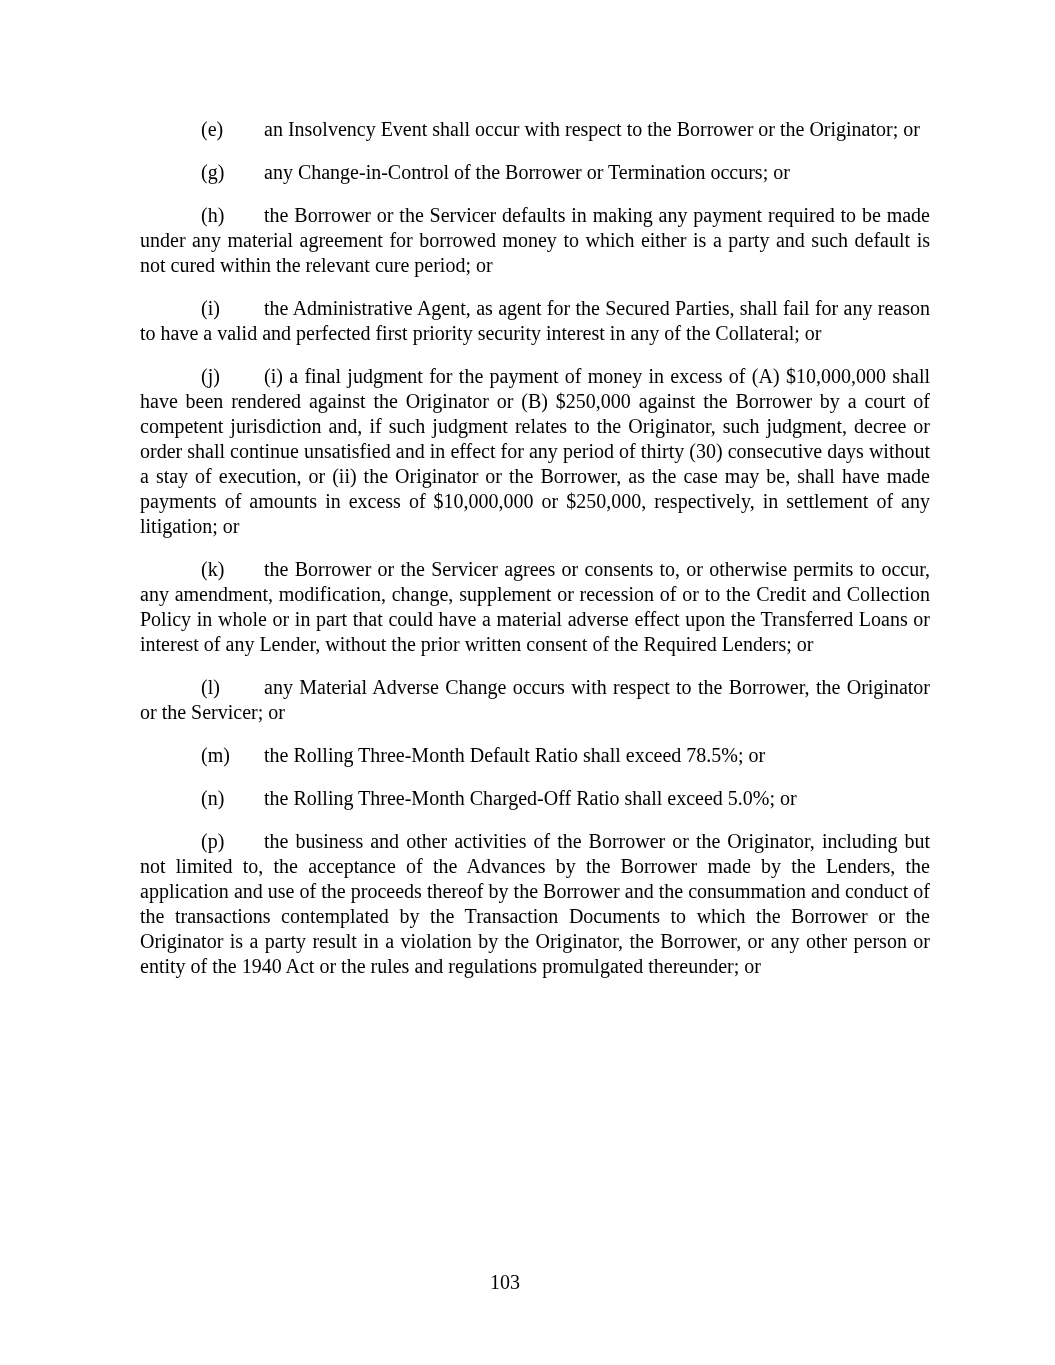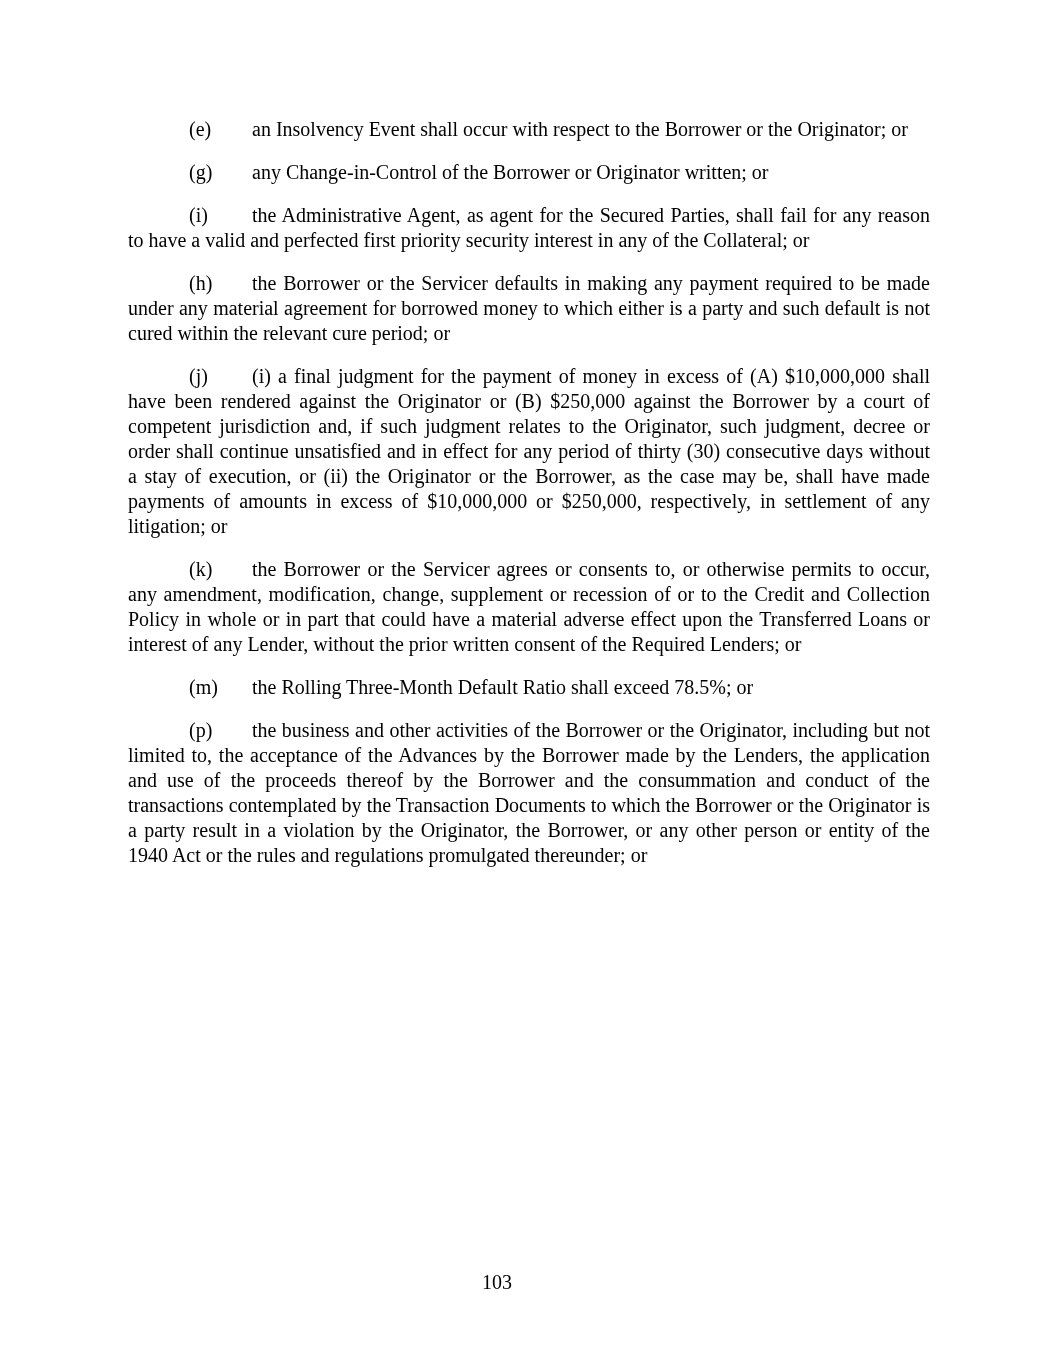--- a/index.html
+++ b/index.html
@@ -18,62 +18,64 @@
     line-height: 25px;
     overflow: hidden;
   }
   .content {
     position: absolute;
     top: 117px;
     left: 124px;
     width: 806px;
   }
   .para {
-    margin: 0 0 18px 4px;
+    margin: 0 0 18px 16px;
     text-align: justify;
     text-indent: 61px;
   }
   .para:last-child {
     margin-bottom: 0;
   }
   .lbl {
     display: inline-block;
     width: 63px;
     text-indent: 0;
   }
   .footer {
     position: absolute;
     top: 1270px;
-    left: 116px;
+    left: 124px;
     width: 762px;
     text-align: center;
   }
 </style>
 </head>
 <body>
 
 <div class="page">
   <div class="content">
 
     <p class="para"><span class="lbl">(e)</span><span>an Insolvency Event shall occur with respect to the Borrower or the Originator; or</span></p>
 
 
-    <p class="para"><span class="lbl">(g)</span><span>any Change-in-Control of the Borrower or Originator written; or</span></p>
+    <p class="para"><span class="lbl">(g)</span><span>any Change-in-Control of the Borrower or Termination occurs; or</span></p>
+
+    <p class="para"><span class="lbl">(h)</span><span>the Borrower or the Servicer defaults in making any payment required to be made under any material agreement for borrowed money to which either is a party and such default is not cured within the relevant cure period; or</span></p>
 
     <p class="para"><span class="lbl">(i)</span><span>the Administrative Agent, as agent for the Secured Parties, shall fail for any reason to have a valid and perfected first priority security interest in any of the Collateral; or</span></p>
-
-    <p class="para"><span class="lbl">(h)</span><span>the Borrower or the Servicer defaults in making any payment required to be made under any material agreement for borrowed money to which either is a party and such default is not cured within the relevant cure period; or</span></p>
 
     <p class="para"><span class="lbl">(j)</span><span>(i) a final judgment for the payment of money in excess of (A) $10,000,000 shall have been rendered against the Originator or (B) $250,000 against the Borrower by a court of competent jurisdiction and, if such judgment relates to the Originator, such judgment, decree or order shall continue unsatisfied and in effect for any period of thirty (30) consecutive days without a stay of execution, or (ii) the Originator or the Borrower, as the case may be, shall have made payments of amounts in excess of $10,000,000 or $250,000, respectively, in settlement of any litigation; or</span></p>
 
     <p class="para"><span class="lbl">(k)</span><span>the Borrower or the Servicer agrees or consents to, or otherwise permits to occur, any amendment, modification, change, supplement or recession of or to the Credit and Collection Policy in whole or in part that could have a material adverse effect upon the Transferred Loans or interest of any Lender, without the prior written consent of the Required Lenders; or</span></p>
 
+    <p class="para"><span class="lbl">(l)</span><span>any Material Adverse Change occurs with respect to the Borrower, the Originator or the Servicer; or</span></p>
 
     <p class="para"><span class="lbl">(m)</span><span>the Rolling Three-Month Default Ratio shall exceed 78.5%; or</span></p>
 
+    <p class="para"><span class="lbl">(n)</span><span>the Rolling Three-Month Charged-Off Ratio shall exceed 5.0%; or</span></p>
 
 
     <p class="para"><span class="lbl">(p)</span><span>the business and other activities of the Borrower or the Originator, including but not limited to, the acceptance of the Advances by the Borrower made by the Lenders, the application and use of the proceeds thereof by the Borrower and the consummation and conduct of the transactions contemplated by the Transaction Documents to which the Borrower or the Originator is a party result in a violation by the Originator, the Borrower, or any other person or entity of the 1940 Act or the rules and regulations promulgated thereunder; or</span></p>
 
 
   </div>
 
   <div class="footer">103</div>
 </div>
 

